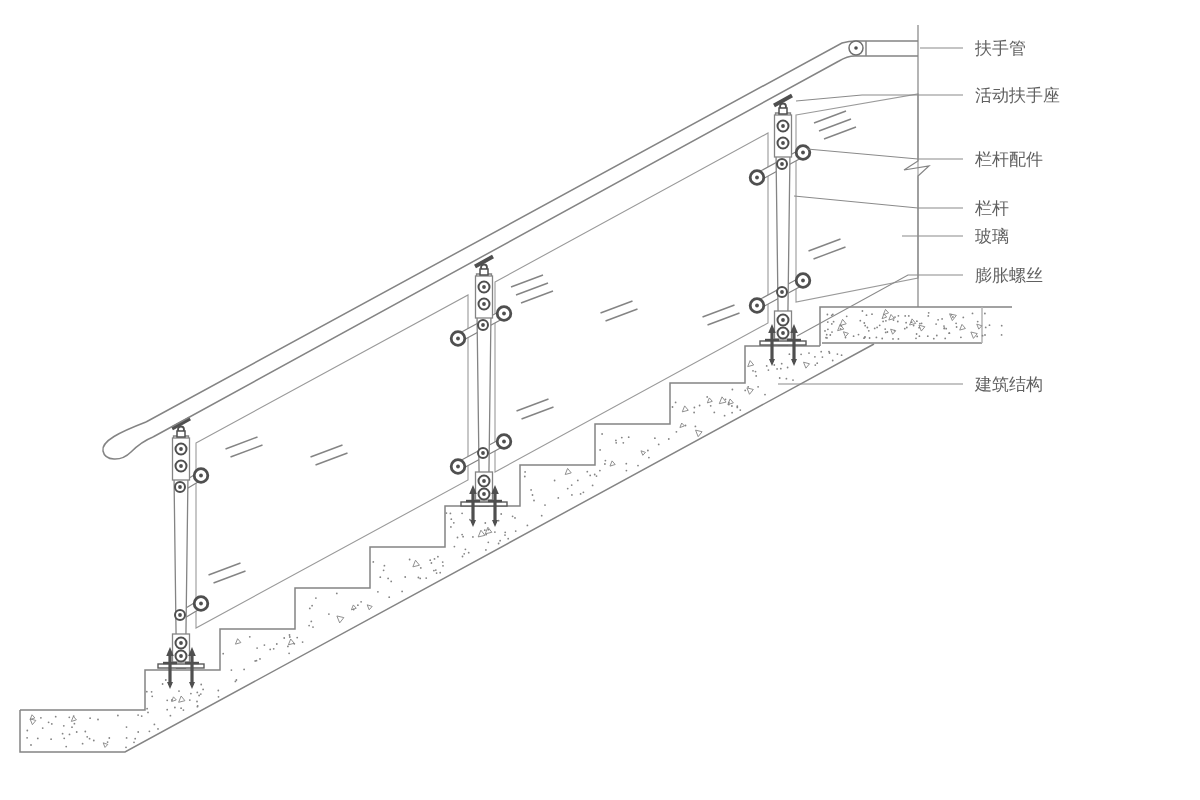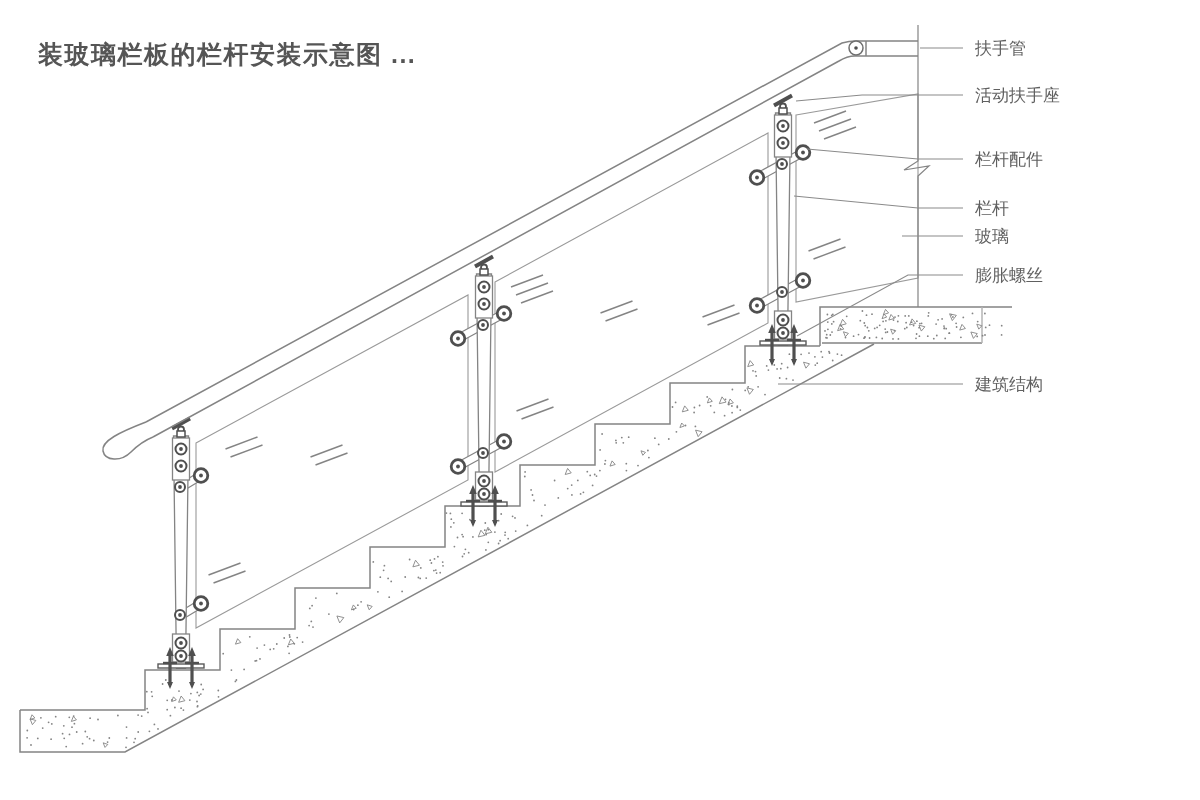--- a/index.html
+++ b/index.html
@@ -7,21 +7,20 @@
          font-family:"Liberation Sans", sans-serif;}
   .title{position:absolute;left:38px;top:38px;font-size:25px;font-weight:bold;
          color:#555;letter-spacing:1.5px;white-space:nowrap;}
   svg{position:absolute;left:0;top:0;}
   .lbl{font-family:"Liberation Sans", sans-serif;font-size:17px;fill:#606060;}
 </style>
 </head>
 <body>
 
 <div class="stage">
-  <div class="title">装玻璃栏板的栏杆安装示意图 ...</div>
 
   <svg id="diagram" width="1200" height="800" viewBox="0 0 1200 800">
 
     <g stroke="#848484" stroke-width="1.5" fill="none">
       <path d="M20,710 H145 V670 H220 V629 H295 V588 H370 V547 H445 V506 H520 V465 H595 V424 H670 V383 H745 V346 H820"></path>
       <path d="M20,710 V752 H125 L874,344"></path>
       <path d="M820,346 V307 H1012 M822,343 H982"></path>
       <path stroke="#b5b5b5" d="M982,307 V343"></path>
     </g>
 

